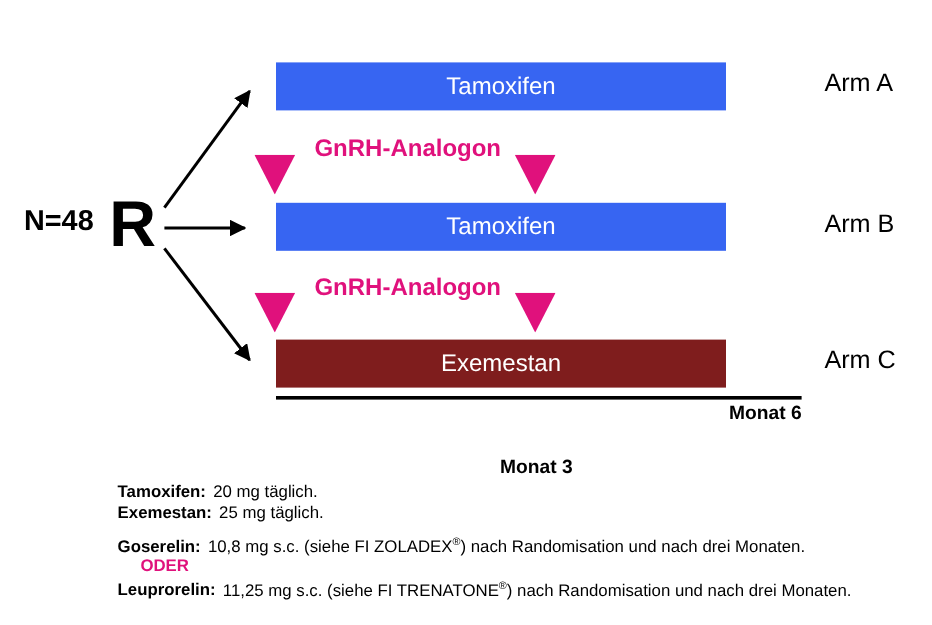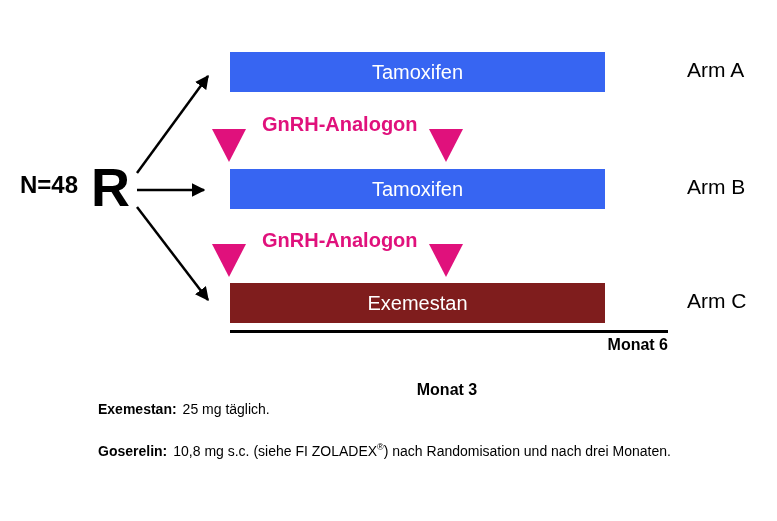--- a/index.html
+++ b/index.html
@@ -53,21 +53,21 @@
   .tri-2b { left: 429px; top: 244px; }
 
   .timeline-line { left: 230px; top: 330px; width: 438px; height: 3px; background: #000000; }
   .tick { top: 335px; font-size: 16px; font-weight: bold; line-height: 19px; }
   .tick-1 { left: 407px; width: 80px; text-align: center; margin-top: 45px; }
   .tick-2 { left: 589px; width: 79px; text-align: right; }
 
   .footnotes { left: 98px; top: 400px; font-size: 14px; line-height: 18px; }
   .fn-row { white-space: nowrap; }
   .fn-label { font-weight: bold; margin-right: 6px; }
-  .fn-group2 { margin-top: 20px; }
+  .fn-group2 { margin-top: 6px; }
   .fn-oder { padding-left: 19px; font-weight: bold; line-height: 15px; }
   .fn-row sup { font-size: 9px; }
 </style>
 </head>
 <body>
 
 <div class="canvas">
 
   <svg class="abs arrows-svg" viewBox="0 0 777 521" xmlns="http://www.w3.org/2000/svg">
     <defs>
@@ -113,20 +113,27 @@
     <span>Exemestan</span>
   </div>
   <div class="abs arm-label arm-c-label">Arm C</div>
 
   <div class="abs timeline-line"></div>
   <div class="abs tick tick-1">Monat 3</div>
   <div class="abs tick tick-2">Monat 6</div>
 
   <div class="abs footnotes">
     <div class="fn-row">
+      <span class="fn-label">Tamoxifen:</span><span>20 mg täglich.</span>
+    </div>
+    <div class="fn-row">
       <span class="fn-label">Exemestan:</span><span>25 mg täglich.</span>
     </div>
     <div class="fn-row fn-group2">
       <span class="fn-label">Goserelin:</span><span>10,8 mg s.c. (siehe FI ZOLADEX</span><sup>®</sup><span>) nach Randomisation und nach drei Monaten.</span>
+    </div>
+    <div class="fn-row fn-oder" style="color: rgb(224, 17, 124);">ODER</div>
+    <div class="fn-row">
+      <span class="fn-label">Leuprorelin:</span><span>11,25 mg s.c. (siehe FI TRENATONE</span><sup>®</sup><span>) nach Randomisation und nach drei Monaten.</span>
     </div>
   </div>
 
 </div>
 
 </body></html>

